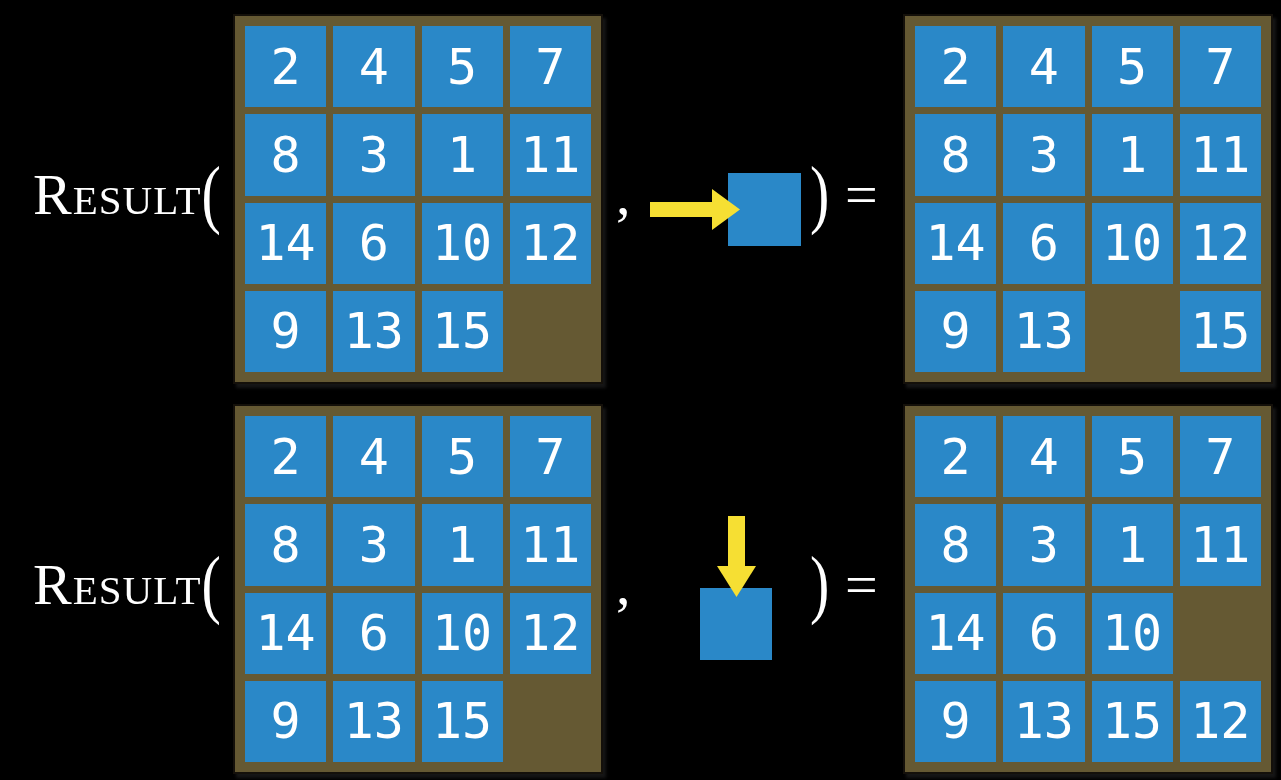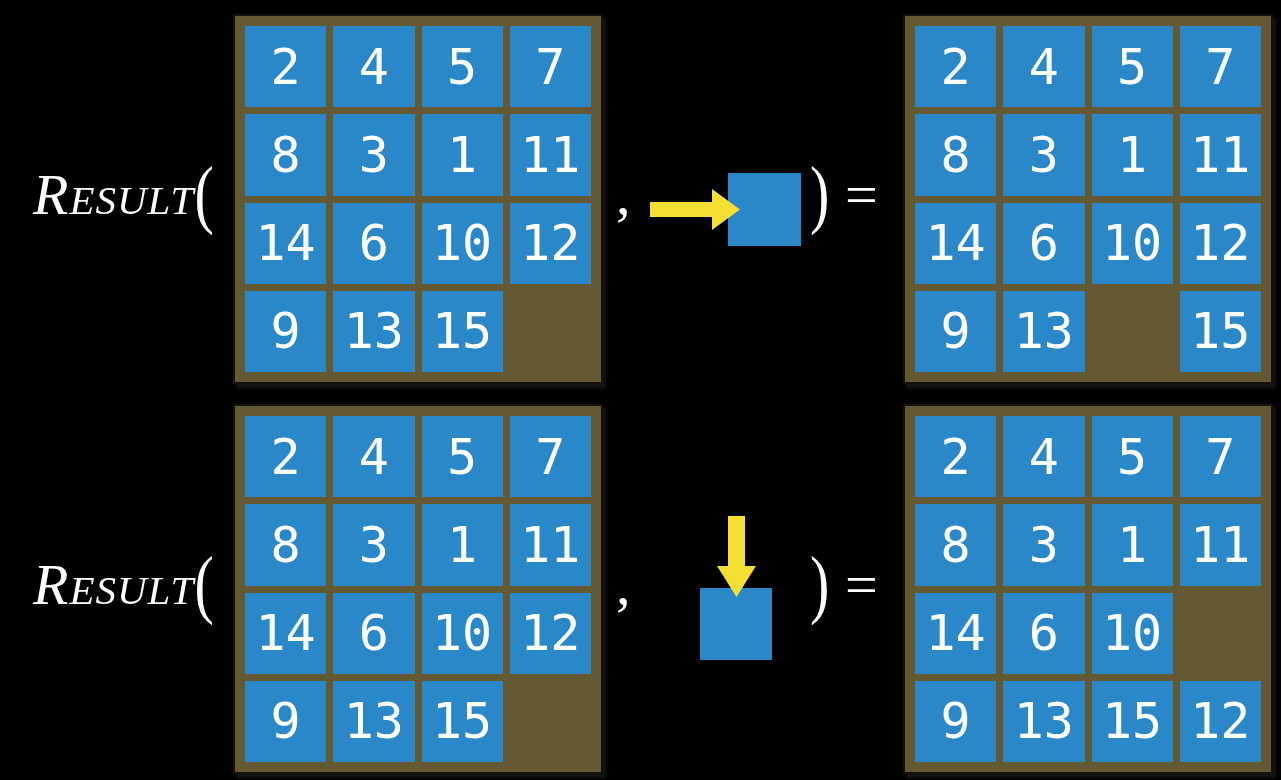--- a/index.html
+++ b/index.html
@@ -20,21 +20,20 @@
     position: absolute;
     color: #ffffff;
     font-family: "Liberation Serif", serif;
     font-size: 58px;
     line-height: 1;
     white-space: nowrap;
   }
   .smallcaps {
     font-variant: small-caps;
     letter-spacing: 1px;
-    font-style: italic;
   }
   .big-paren {
     display: inline-block;
     transform: scaleY(1.32);
     transform-origin: 50% 55%;
   }
   
   .board {
     position: absolute;
     width: 370px;

